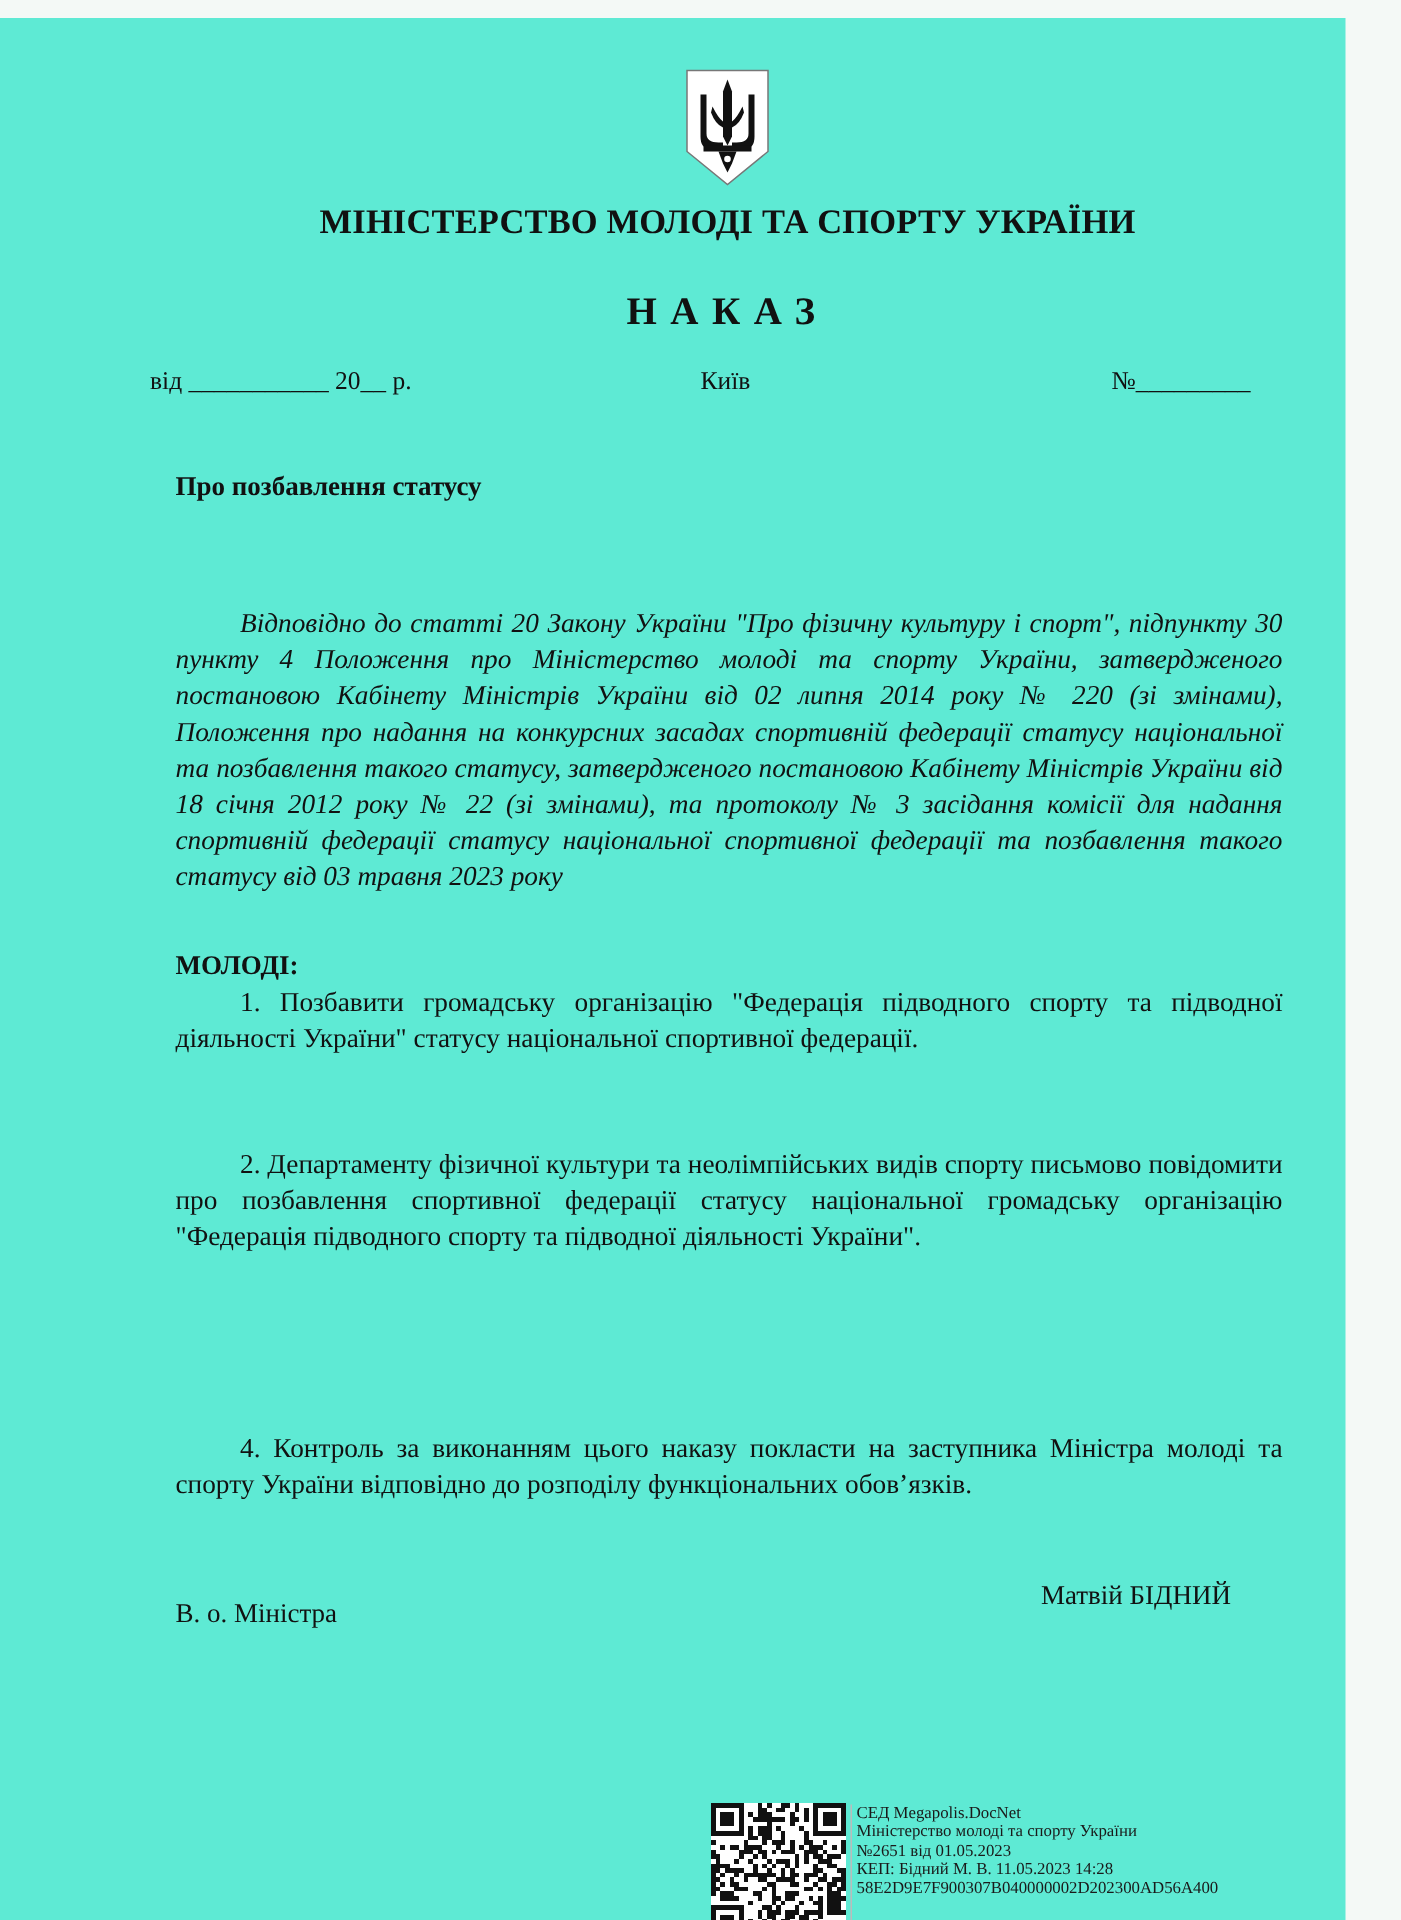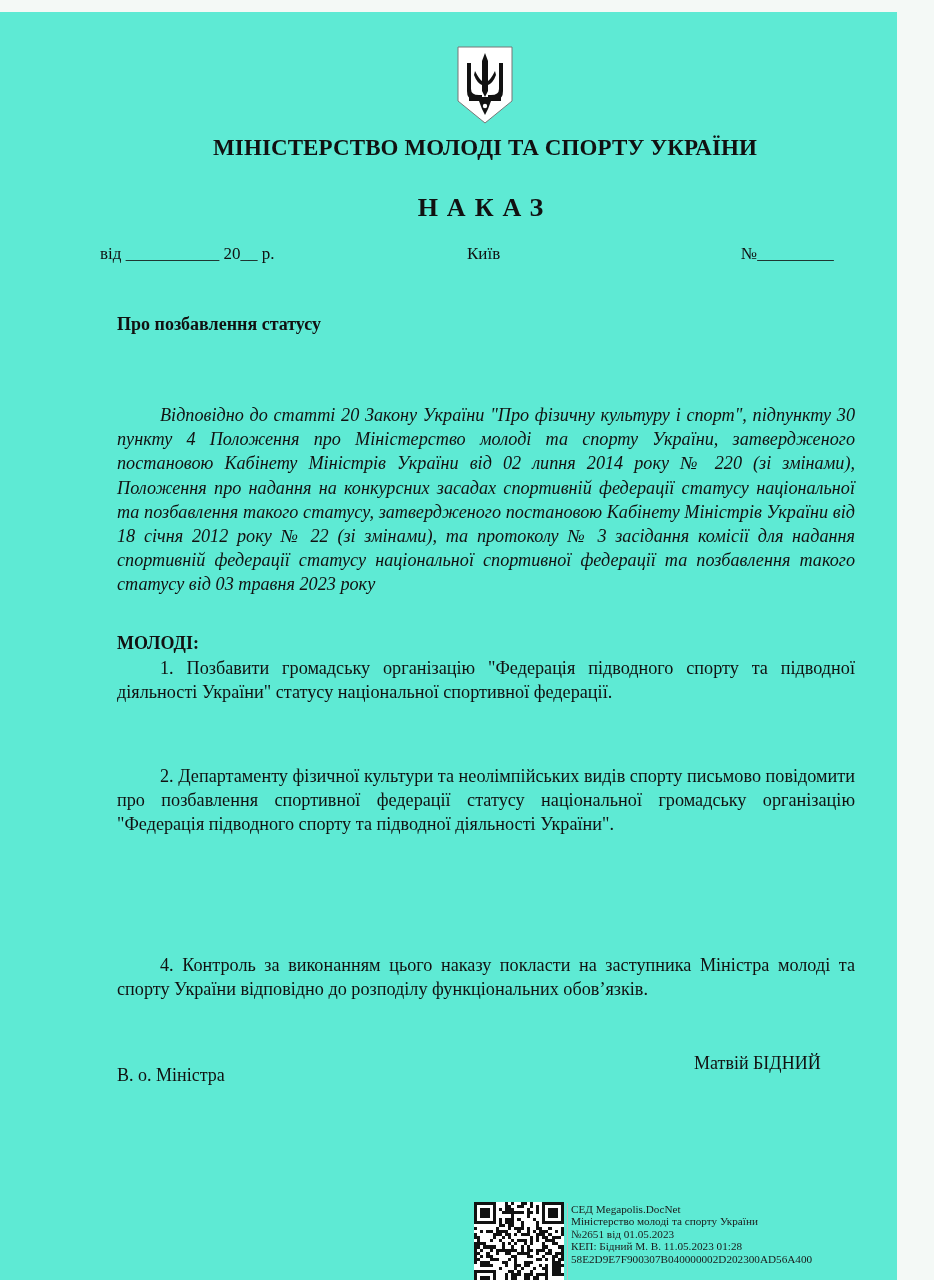--- a/index.html
+++ b/index.html
@@ -412,16 +412,16 @@
         <rect x="0" y="22" width="7" height="7"></rect>
         <rect x="1" y="23" width="5" height="5" fill="#fff"></rect>
         <rect x="2" y="24" width="3" height="3"></rect>
       </g>
   </svg>
 
   <div class="stamp">
     <div>СЕД Megapolis.DocNet</div>
     <div>Міністерство молоді та спорту України</div>
     <div>№2651 від 01.05.2023</div>
-    <div>КЕП: Бідний М. В. 11.05.2023 01:28</div>
+    <div>КЕП: Бідний М. В. 11.05.2023 14:28</div>
     <div>58E2D9E7F900307B040000002D202300AD56A400</div>
   </div>
 </div>
 
 </body></html>

